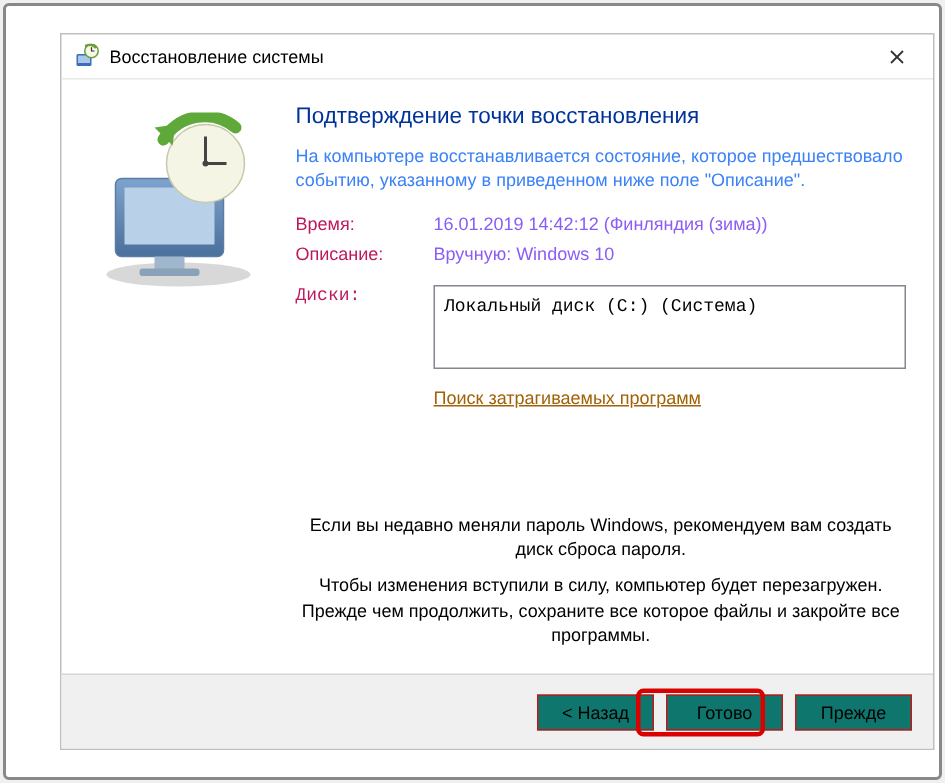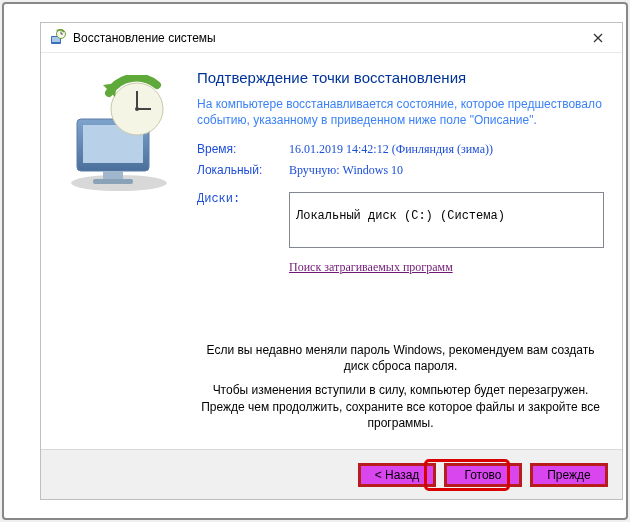--- a/index.html
+++ b/index.html
@@ -44,47 +44,47 @@
   .content {
     flex: 1;
     display: flex;
     padding: 16px 18px 0 18px;
   }
   .leftcol { width: 138px; padding-top: 6px; }
   .rightcol { flex: 1; display: flex; flex-direction: column; }
   .heading { color: #003399; font-size: 15px; margin-bottom: 10px; font-weight: 400; }
   .desc { font-size: 12px; color: #3b82f6; line-height: 1.35; margin-bottom: 14px; }
   .row { display: flex; margin-bottom: 6px; font-size: 12px; }
-  .label { width: 92px; color: #1d4ed8; }
-  .val { flex: 1; color: #1d4ed8; font-family: Liberation Serif, serif; }
+  .label { width: 92px; color: #be185d; }
+  .val { flex: 1; color: #8b5cf6; }
   .diskbox {
     border: 1px solid #828790;
     background: #fff;
     flex: 1;
     height: 56px;
-    padding: 16px 6px;
+    padding: 6px 6px;
     font-size: 12px;
   }
-  .link { color: #701a75; text-decoration: underline; font-size: 12px; margin-top: 6px; cursor: pointer; font-family: Liberation Serif, serif; }
+  .link { color: #a16207; text-decoration: underline; font-size: 12px; margin-top: 6px; cursor: pointer; }
   .linkwrap { display: flex; }
   .linkpad { width: 92px; }
   .notes { font-size: 12px; color: #000; line-height: 1.35; margin-top: auto; padding-bottom: 10px; text-align: center; }
   .notes p { margin: 0 0 8px 0; }
   .buttonbar {
     height: 50px;
     border-top: 1px solid #d8d8d8;
     background: #f0f0f0;
     display: flex; align-items: center; justify-content: flex-end;
     padding: 0 14px;
     gap: 8px;
   }
   .btn {
     min-width: 78px; height: 24px;
-    background: #d946ef;
-    border: 3px solid #b91c1c;
+    background: #0f766e;
+    border: 1px solid #b91c1c;
     font-size: 12px;
     font-family: inherit;
     cursor: pointer;
     padding: 0 10px;
   }
   .highlight {
     position: absolute;
     border: 3px solid #d90000;
     border-radius: 5px;
     pointer-events: none;
@@ -141,21 +141,21 @@
 
       <div class="rightcol">
         <div class="heading">Подтверждение точки восстановления</div>
         <div class="desc">На компьютере восстанавливается состояние, которое предшествовало событию, указанному в приведенном ниже поле "Описание".</div>
 
         <div class="row">
           <div class="label">Время:</div>
           <div class="val">16.01.2019 14:42:12 (Финляндия (зима))</div>
         </div>
         <div class="row">
-          <div class="label">Локальный:</div>
+          <div class="label">Описание:</div>
           <div class="val">Вручную: Windows 10</div>
         </div>
         <div class="row" style="margin-top:8px;font-family:Liberation Mono, monospace;">
           <div class="label">Диски:</div>
           <div class="diskbox">
             <div>Локальный диск (C:) (Система)</div>
           </div>
         </div>
         <div class="linkwrap">
           <div class="linkpad"></div>

